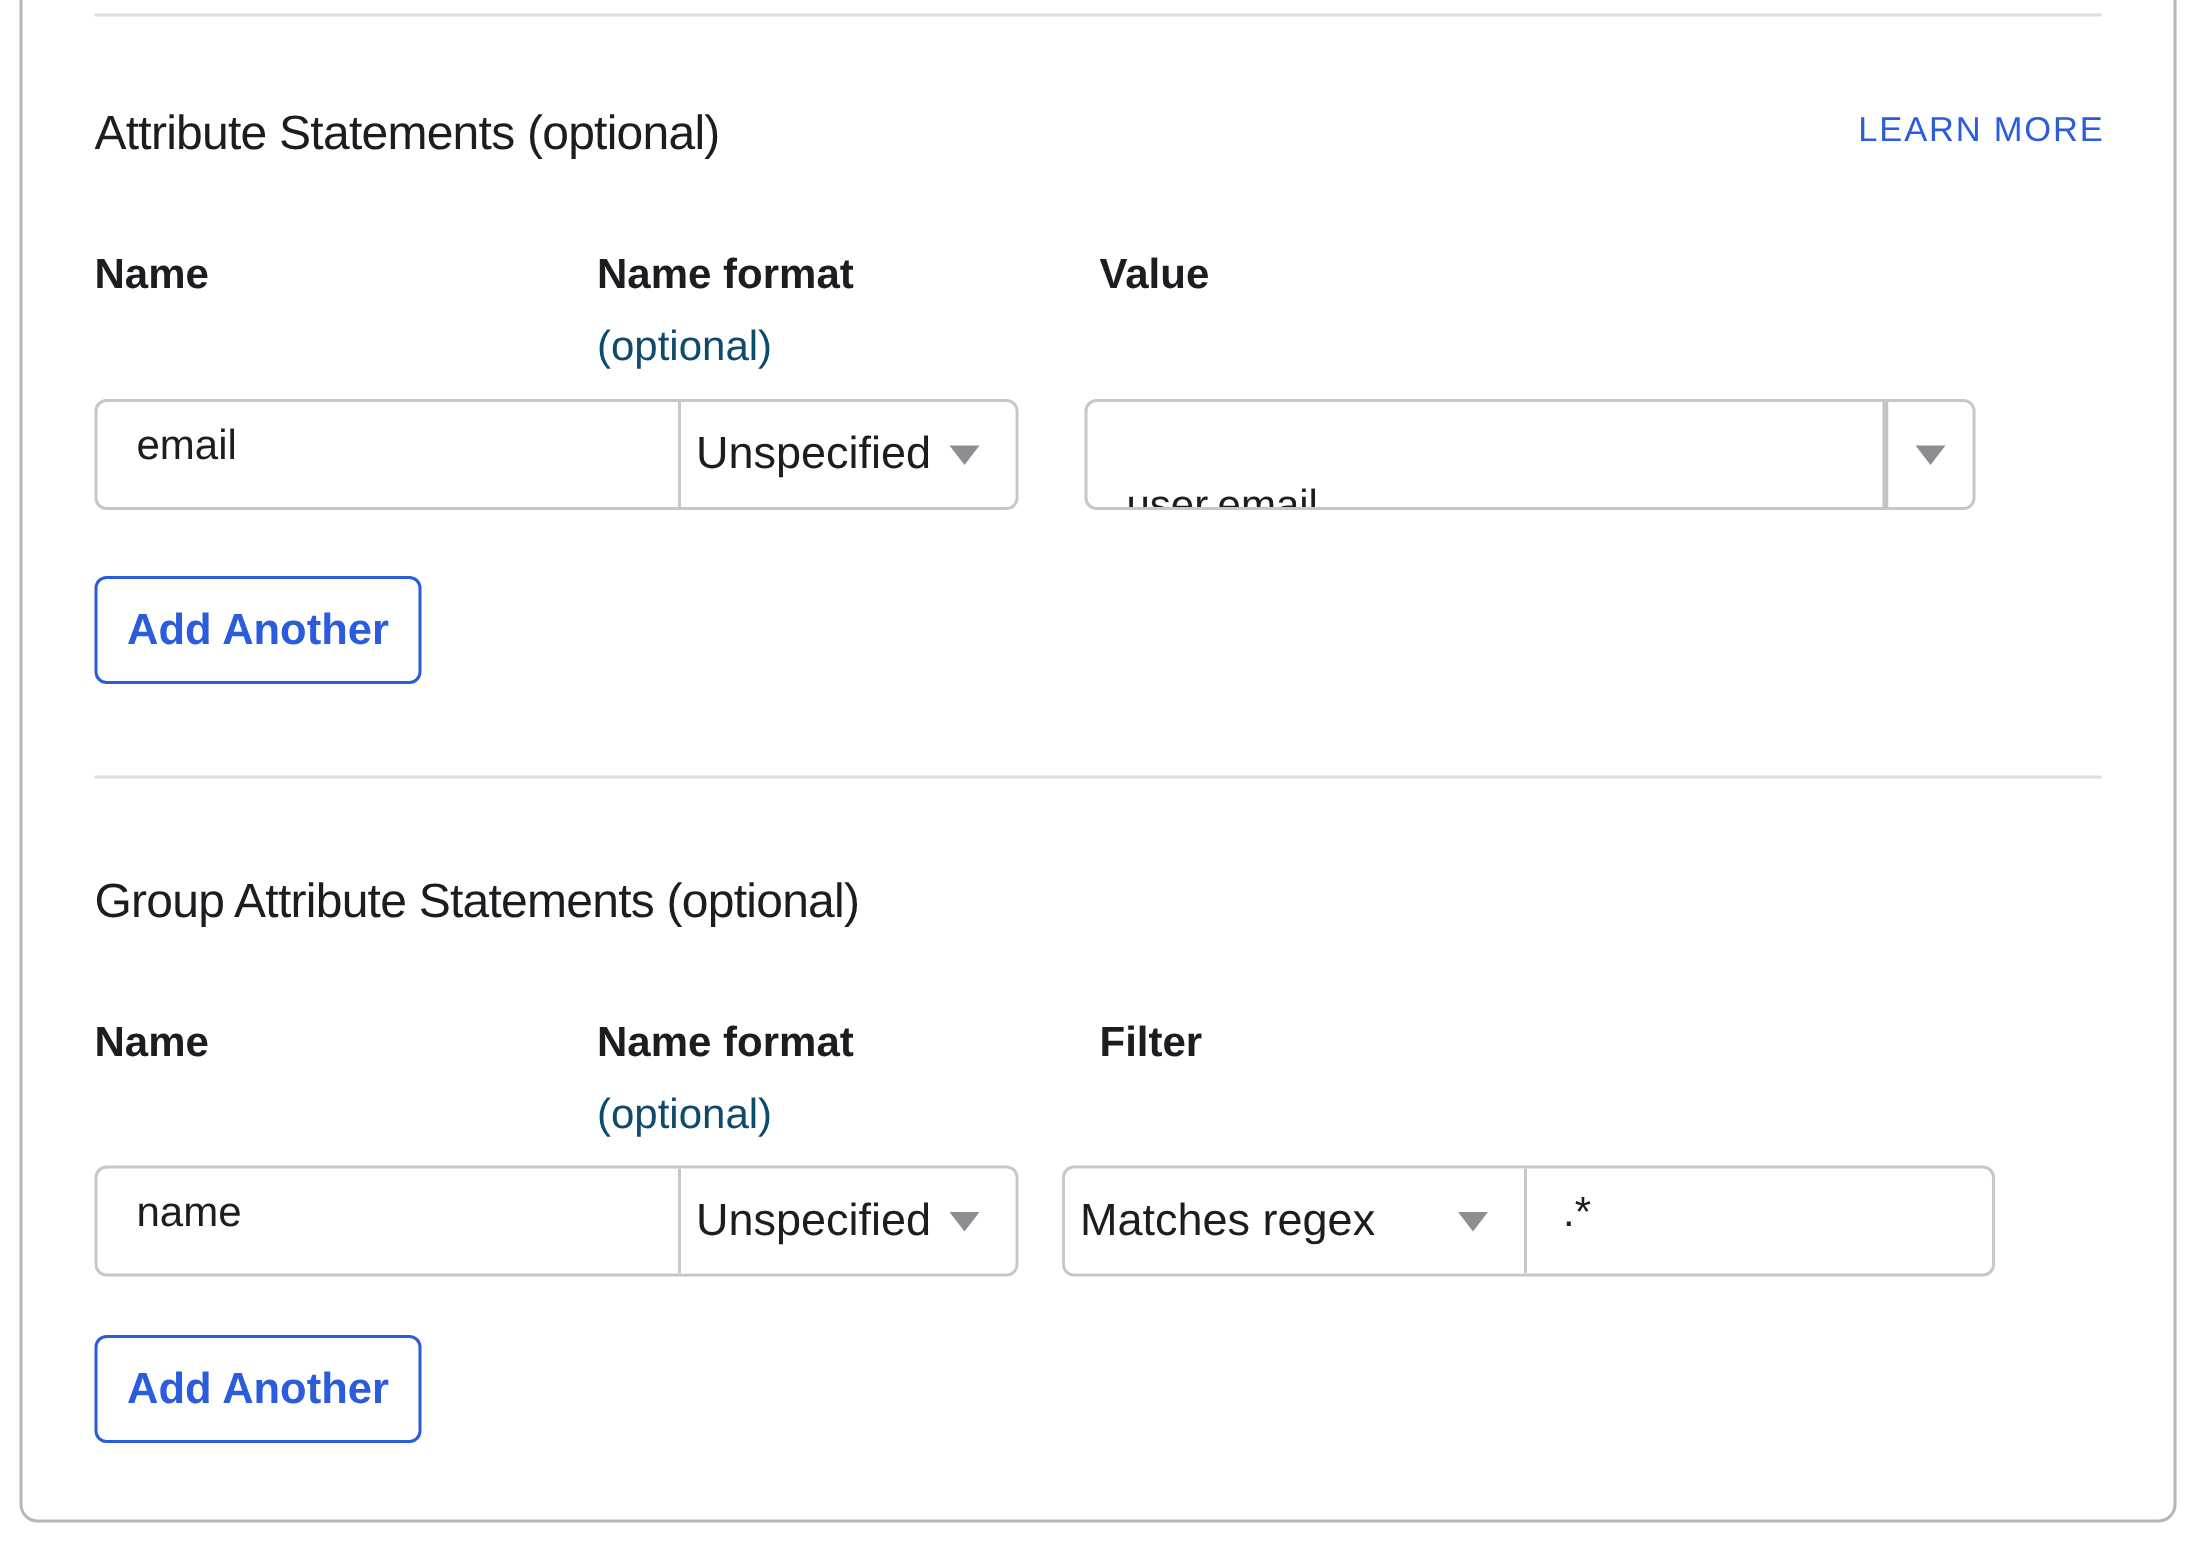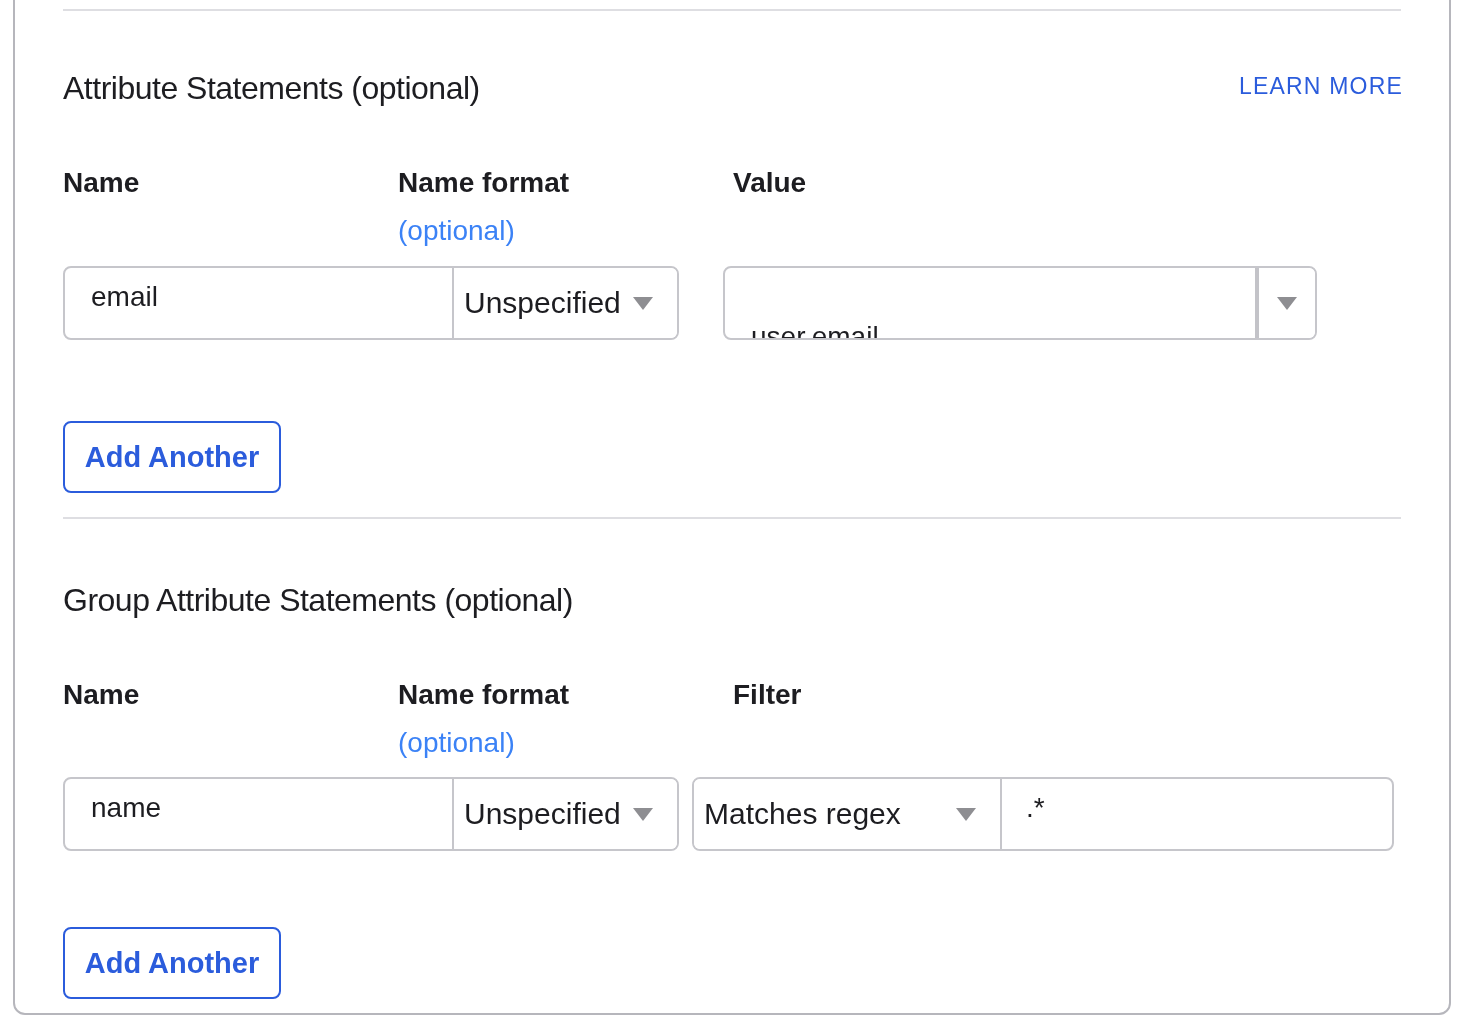--- a/index.html
+++ b/index.html
@@ -43,21 +43,21 @@
   }
   .collabel {
     position: absolute;
     font-size: 28px; font-weight: 700;
     color: #1d1d21;
     white-space: nowrap;
   }
   .colsub {
     position: absolute;
     font-size: 28px; font-weight: 400;
-    color: #3b82f6;
+    color: #0c4a6e;
     white-space: nowrap;
   }
   .joined {
     position: absolute;
     height: 74px;
     display: flex;
     border: 2px solid #c6c6cb;
     border-radius: 8px;
     background: #fff;
     overflow: hidden;
@@ -101,21 +101,20 @@
     position: absolute;
     left: 63px;
     width: 218px; height: 72px;
     border: 2px solid #2b5cdc;
     border-radius: 8px;
     background: #ffffff;
     color: #2b5cdc;
     font-family: "Liberation Sans", sans-serif;
     font-size: 29px; font-weight: 700;
     cursor: pointer;
-    margin-top: 37px;
   }
 </style>
 </head>
 <body>
 
 <div class="panel"></div>
 
 <div class="divider" style="top: 9px;"></div>
 
 <div class="heading" style="top: 70px;">Attribute Statements (optional)</div>
@@ -157,21 +156,21 @@
 
 <div class="joined" style="left: 63px; top: 777px; width: 616px;">
   <input class="cell-input" style="flex: 0 0 329px;" value="name">
   <div class="vsep"></div>
   <div class="selectbox" style="flex: 1 1 auto;">
     <span>Unspecified</span>
     <span class="tri"></span>
   </div>
 </div>
 
-<div class="joined" style="left: 692px; top: 777px; width: 702px;">
+<div class="joined" style="left: 708px; top: 777px; width: 622px;">
   <div class="selectbox" style="flex: 0 0 306px;">
     <span>Matches regex</span>
     <span class="tri"></span>
   </div>
   <div class="vsep"></div>
   <input class="cell-input" style="flex: 1 1 auto; min-width: 0px; padding-left: 24px;" value=".*">
 </div>
 
 <button class="add-btn" style="top: 890px;">Add Another</button>
 

